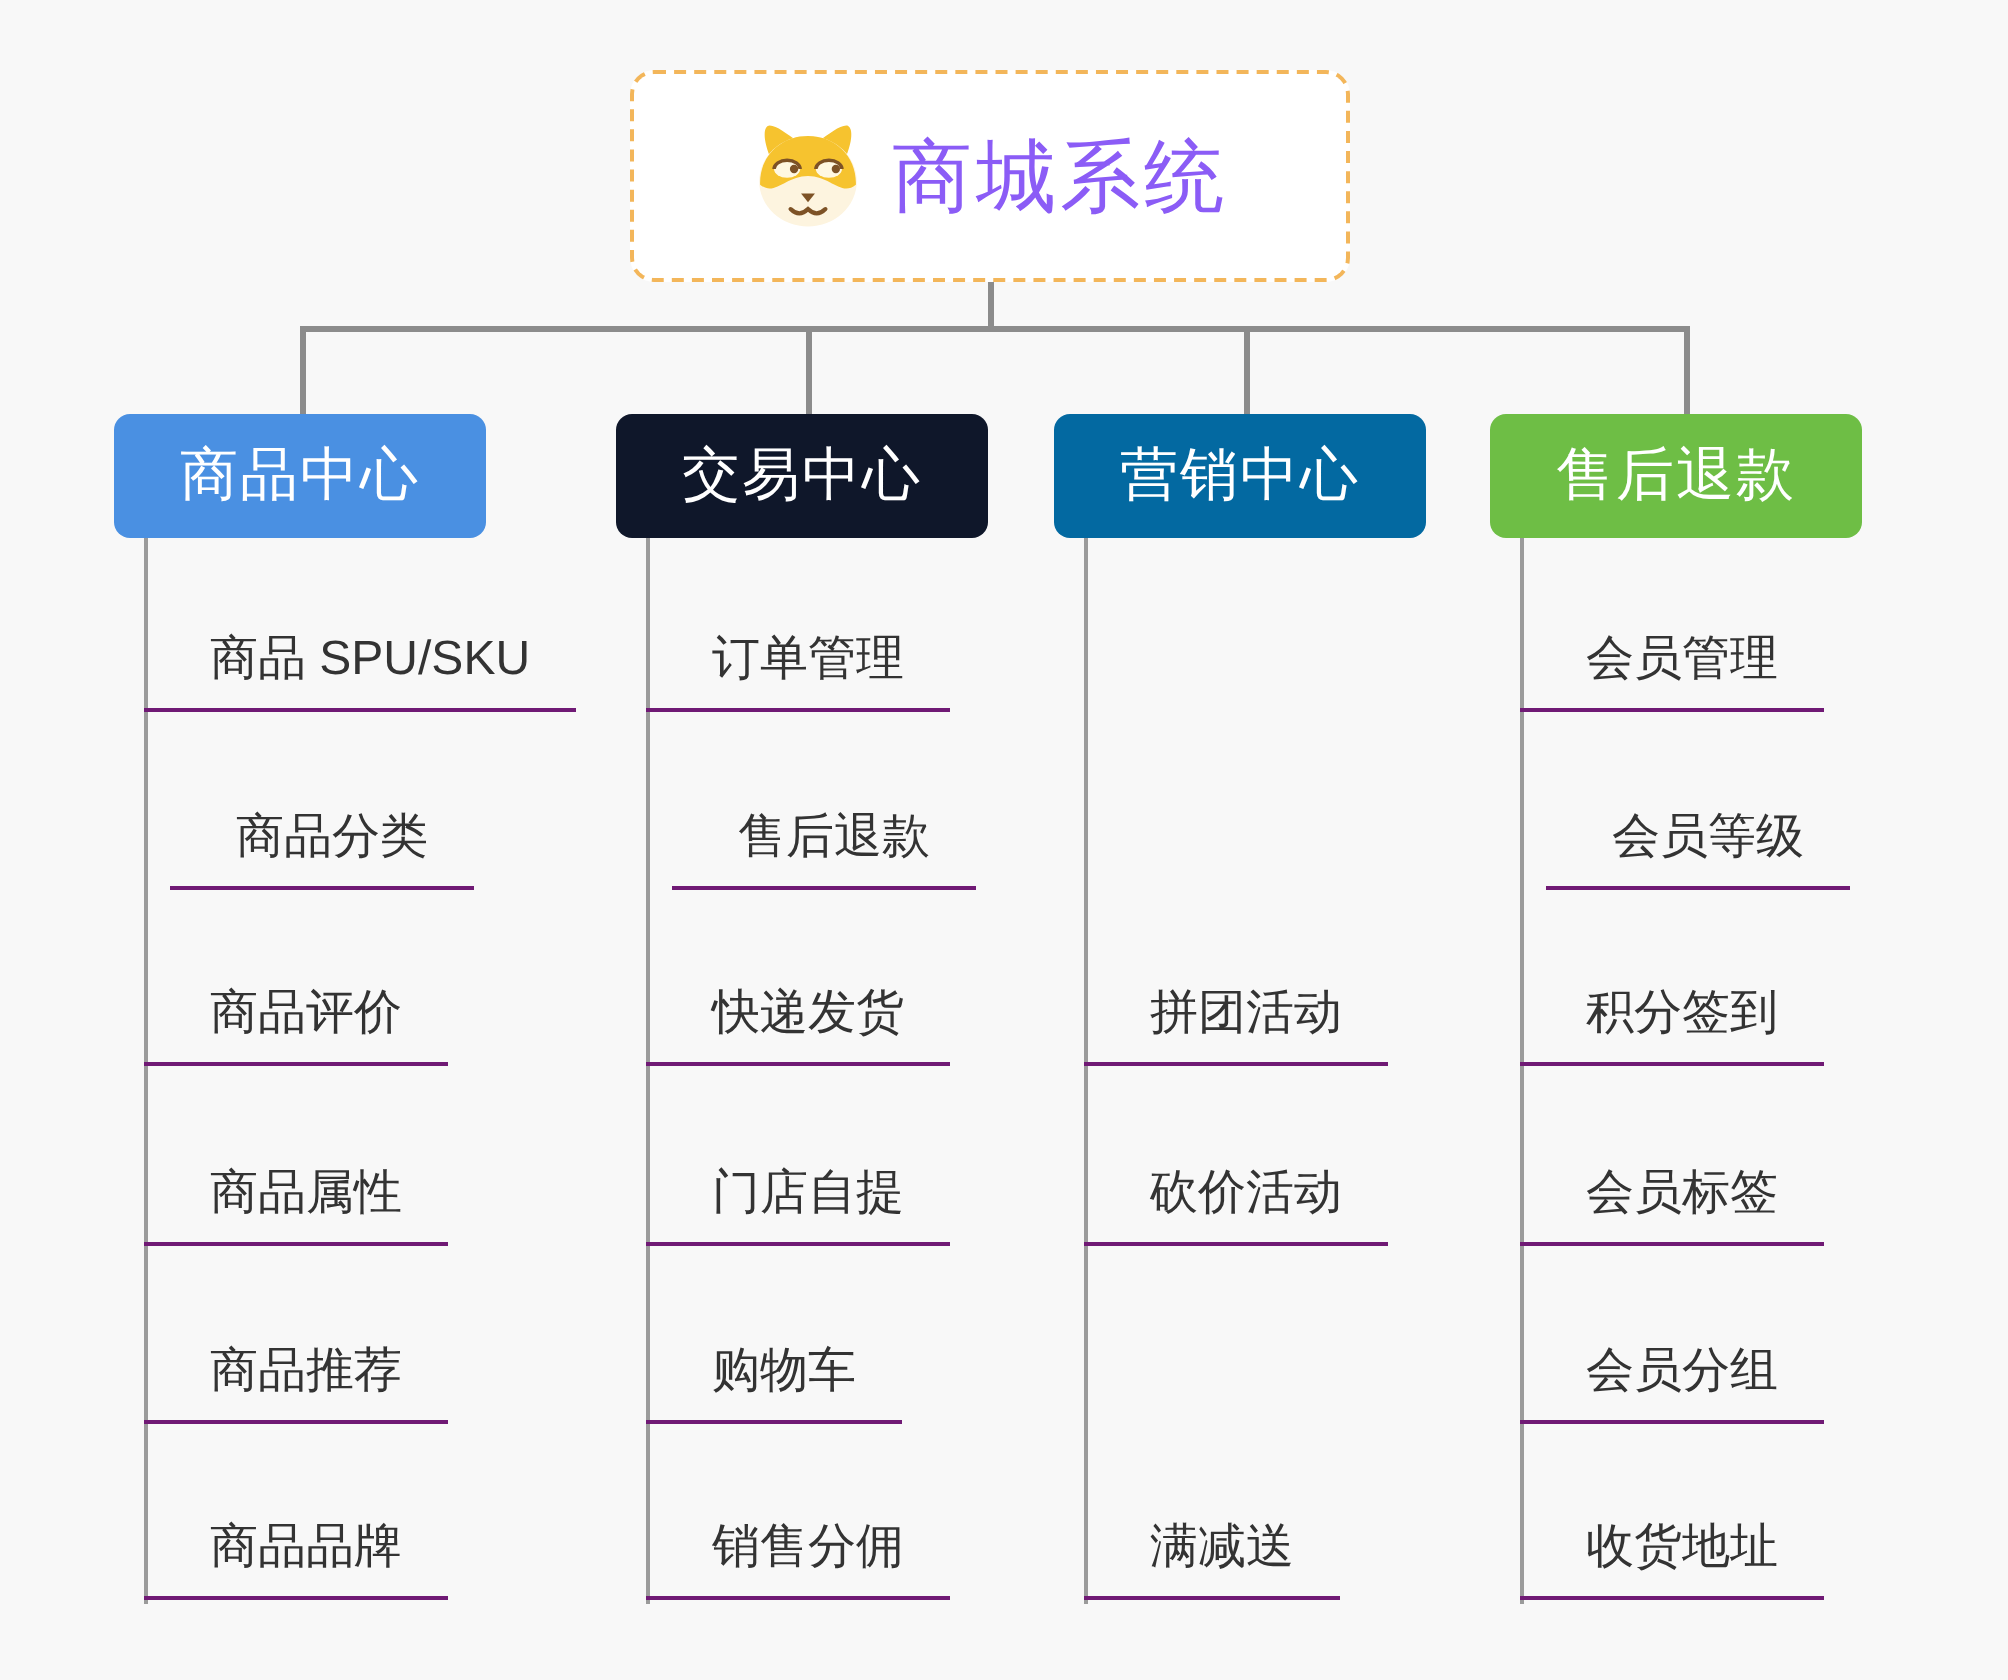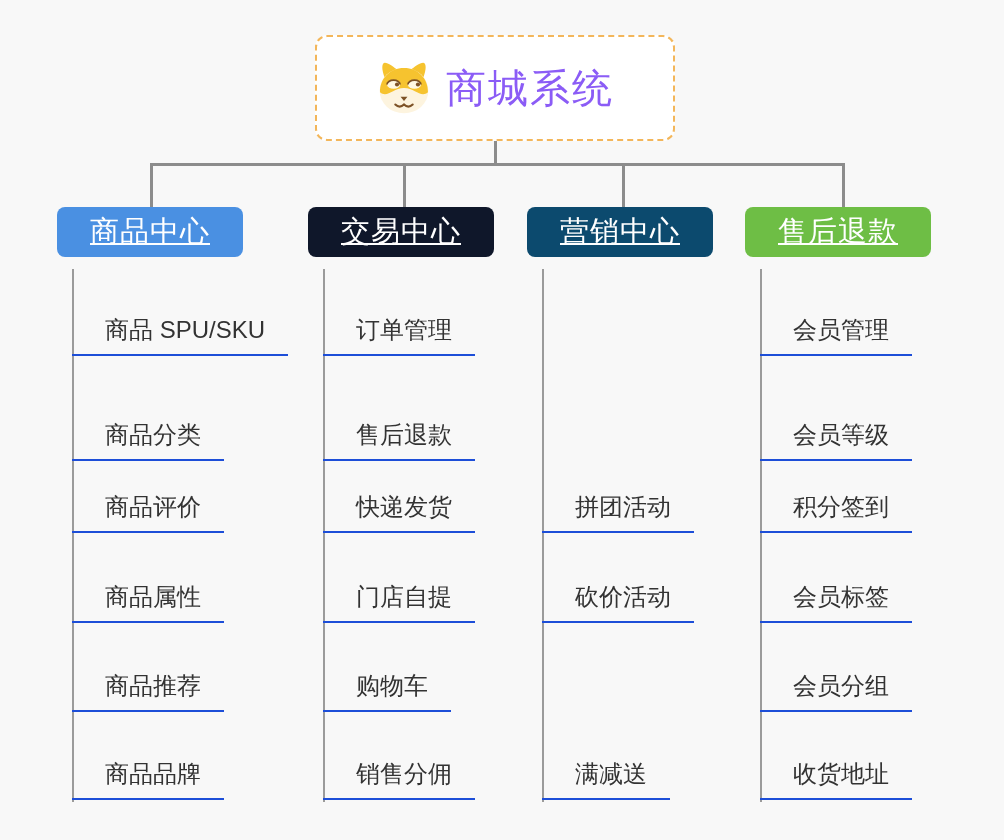--- a/index.html
+++ b/index.html
@@ -33,43 +33,42 @@
   .drop-3{left:842px;}
 
   
   .branch{position:absolute;top:207px;width:260px;height:600px;}
   .branch-0{left:57px;}
   .branch-1{left:308px;}
   .branch-2{left:527px;}
   .branch-3{left:745px;}
 
   .branch-box{
-    width:186px;height:50px;border-radius:8px;
+    width:186px;height:62px;border-radius:8px;
     display:flex;align-items:center;justify-content:center;
     color:#ffffff;font-size:29px;letter-spacing:1px;white-space:nowrap;
     box-sizing:border-box;
-    text-decoration:underline;
   }
   .branch-0 .branch-box{background:#4a90e2;}
   .branch-1 .branch-box{background:#0f172a;}
-  .branch-2 .branch-box{background:#0c4a6e;}
+  .branch-2 .branch-box{background:#0369a1;}
   .branch-3 .branch-box{background:#6ebe45;}
 
   .trunk{
     position:absolute;left:15px;top:62px;width:2px;height:533px;
     background:#9b9b9b;
   }
   .leaf{
     position:absolute;left:15px;
     font-size:24px;color:#333333;line-height:32px;white-space:nowrap;
     padding:0 23px 8px 33px;
-    border-bottom:2px solid #1d4ed8;
+    border-bottom:2px solid #701a75;
   }
   .leaf-0{top:107px;}
-  .leaf-1{top:212px;}
+  .leaf-1{top:196px;margin-left:13px;}
   .leaf-2{top:284px;}
   .leaf-3{top:374px;}
   .leaf-4{top:463px;}
   .leaf-5{top:551px;font-family:Liberation Serif, serif;}
 </style>
 </head>
 <body>
 
 <div class="canvas">
 

